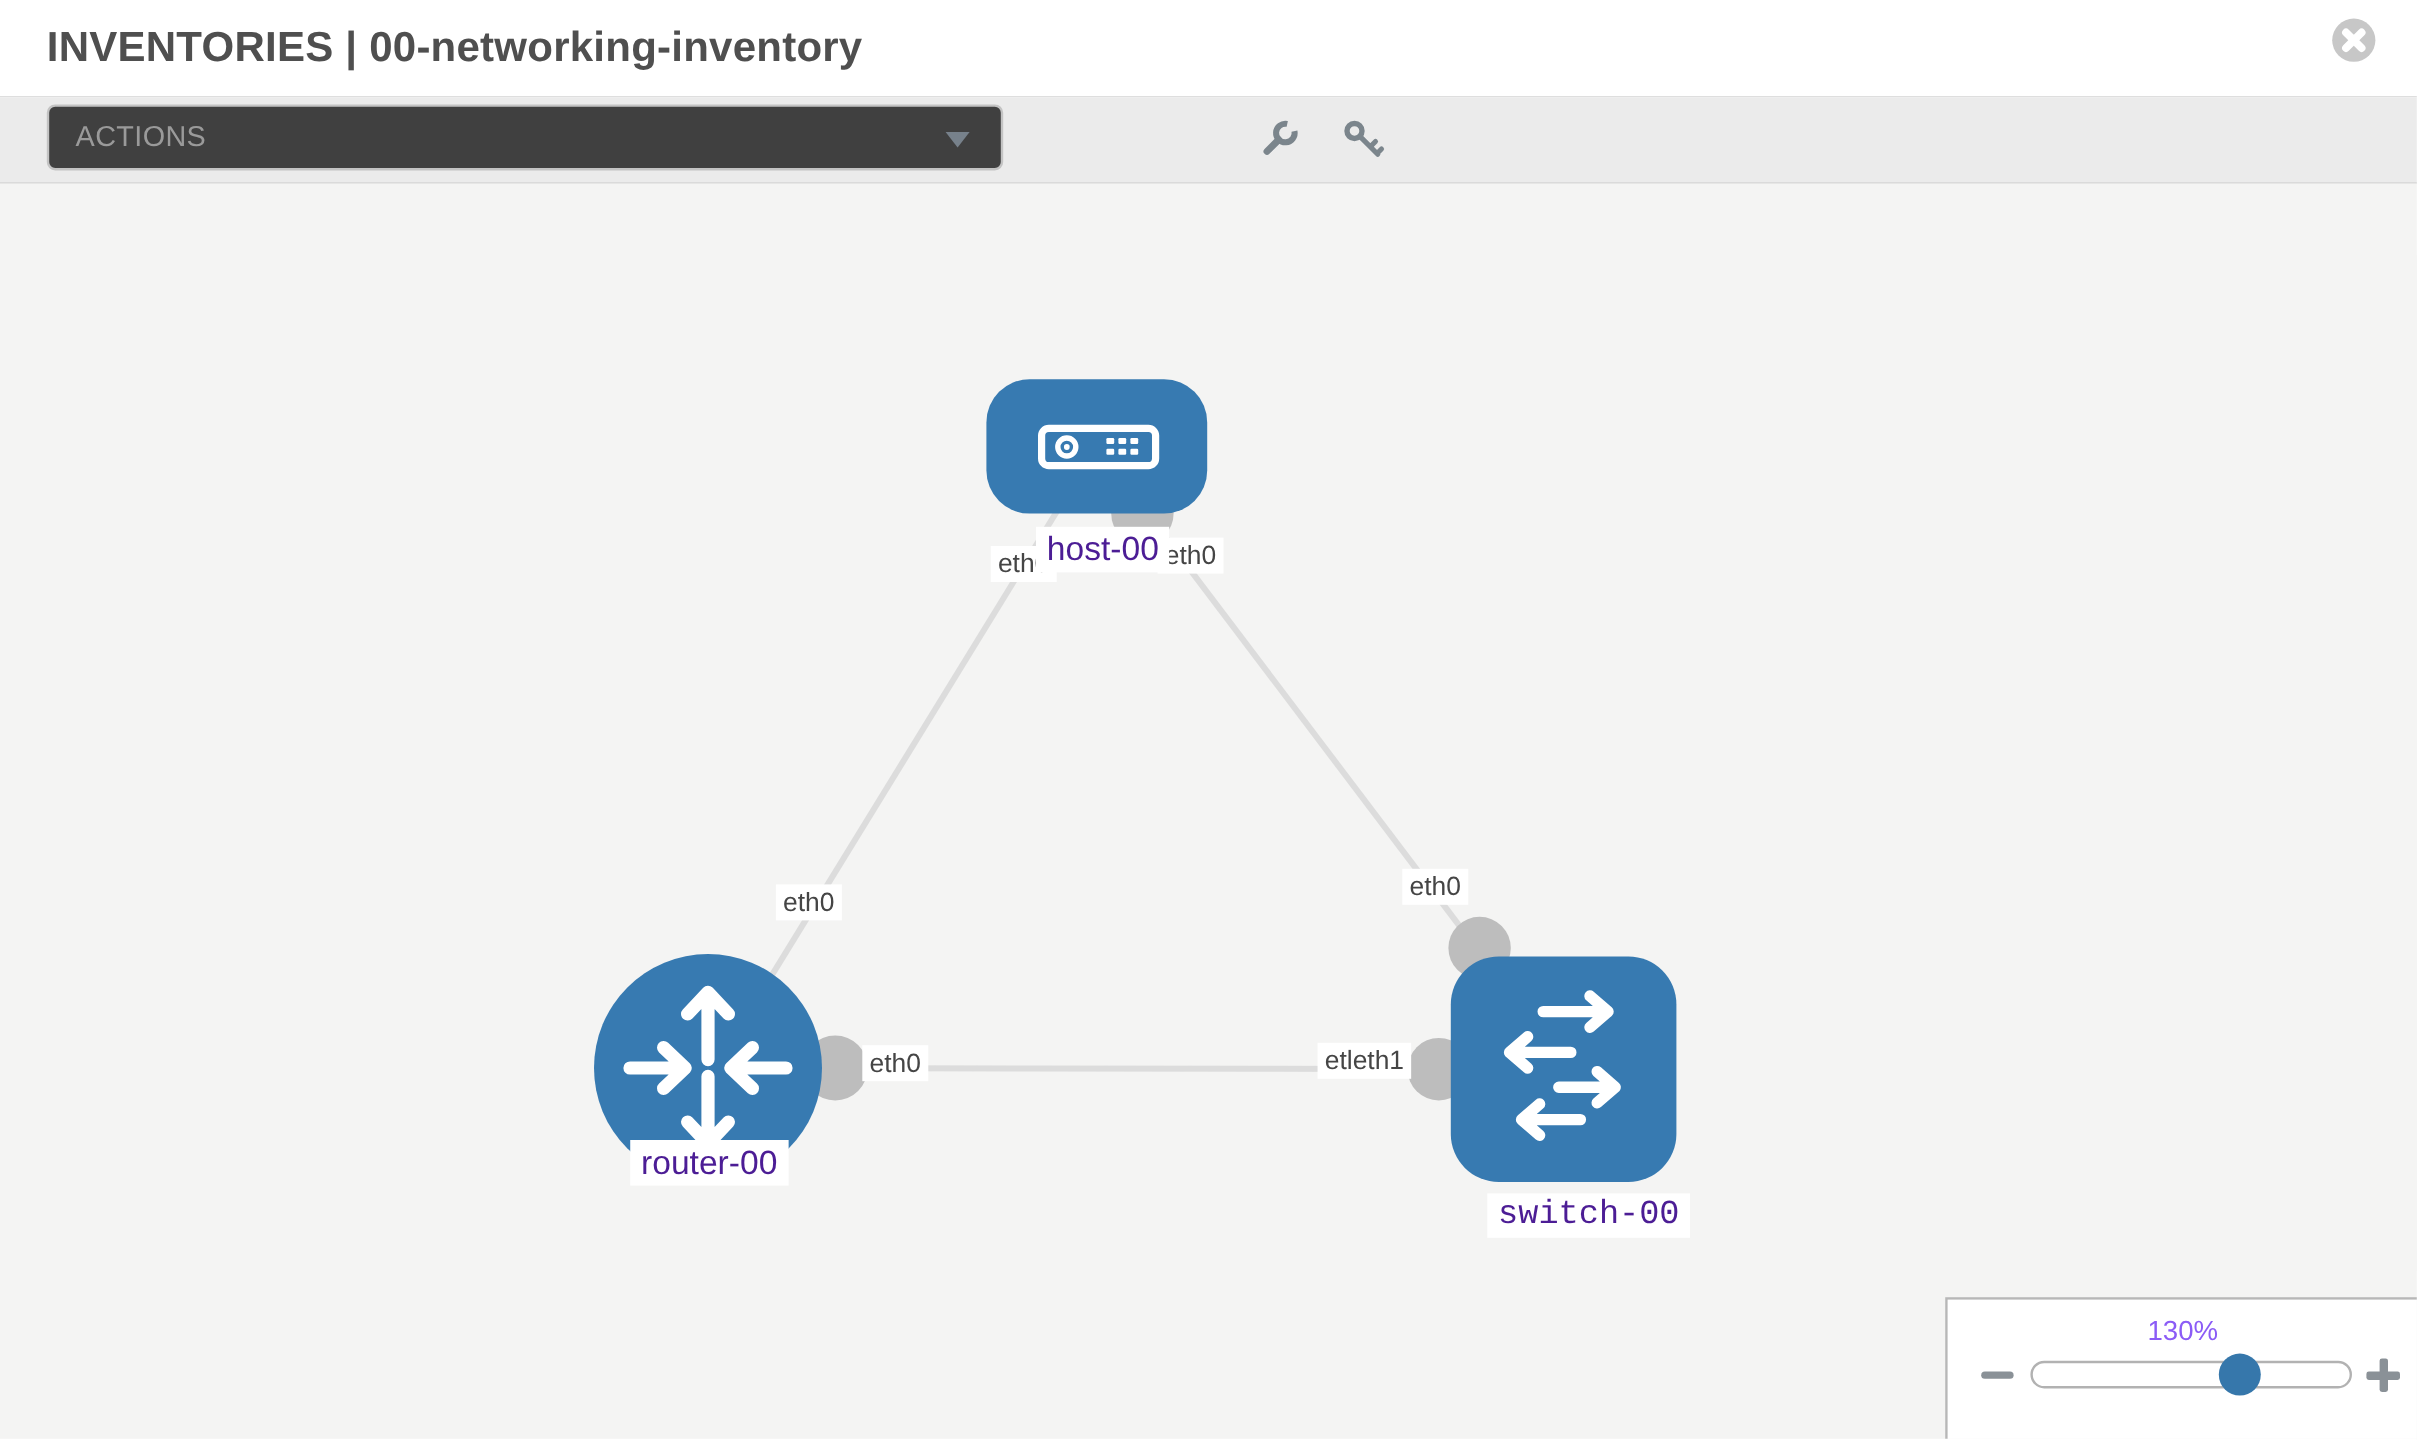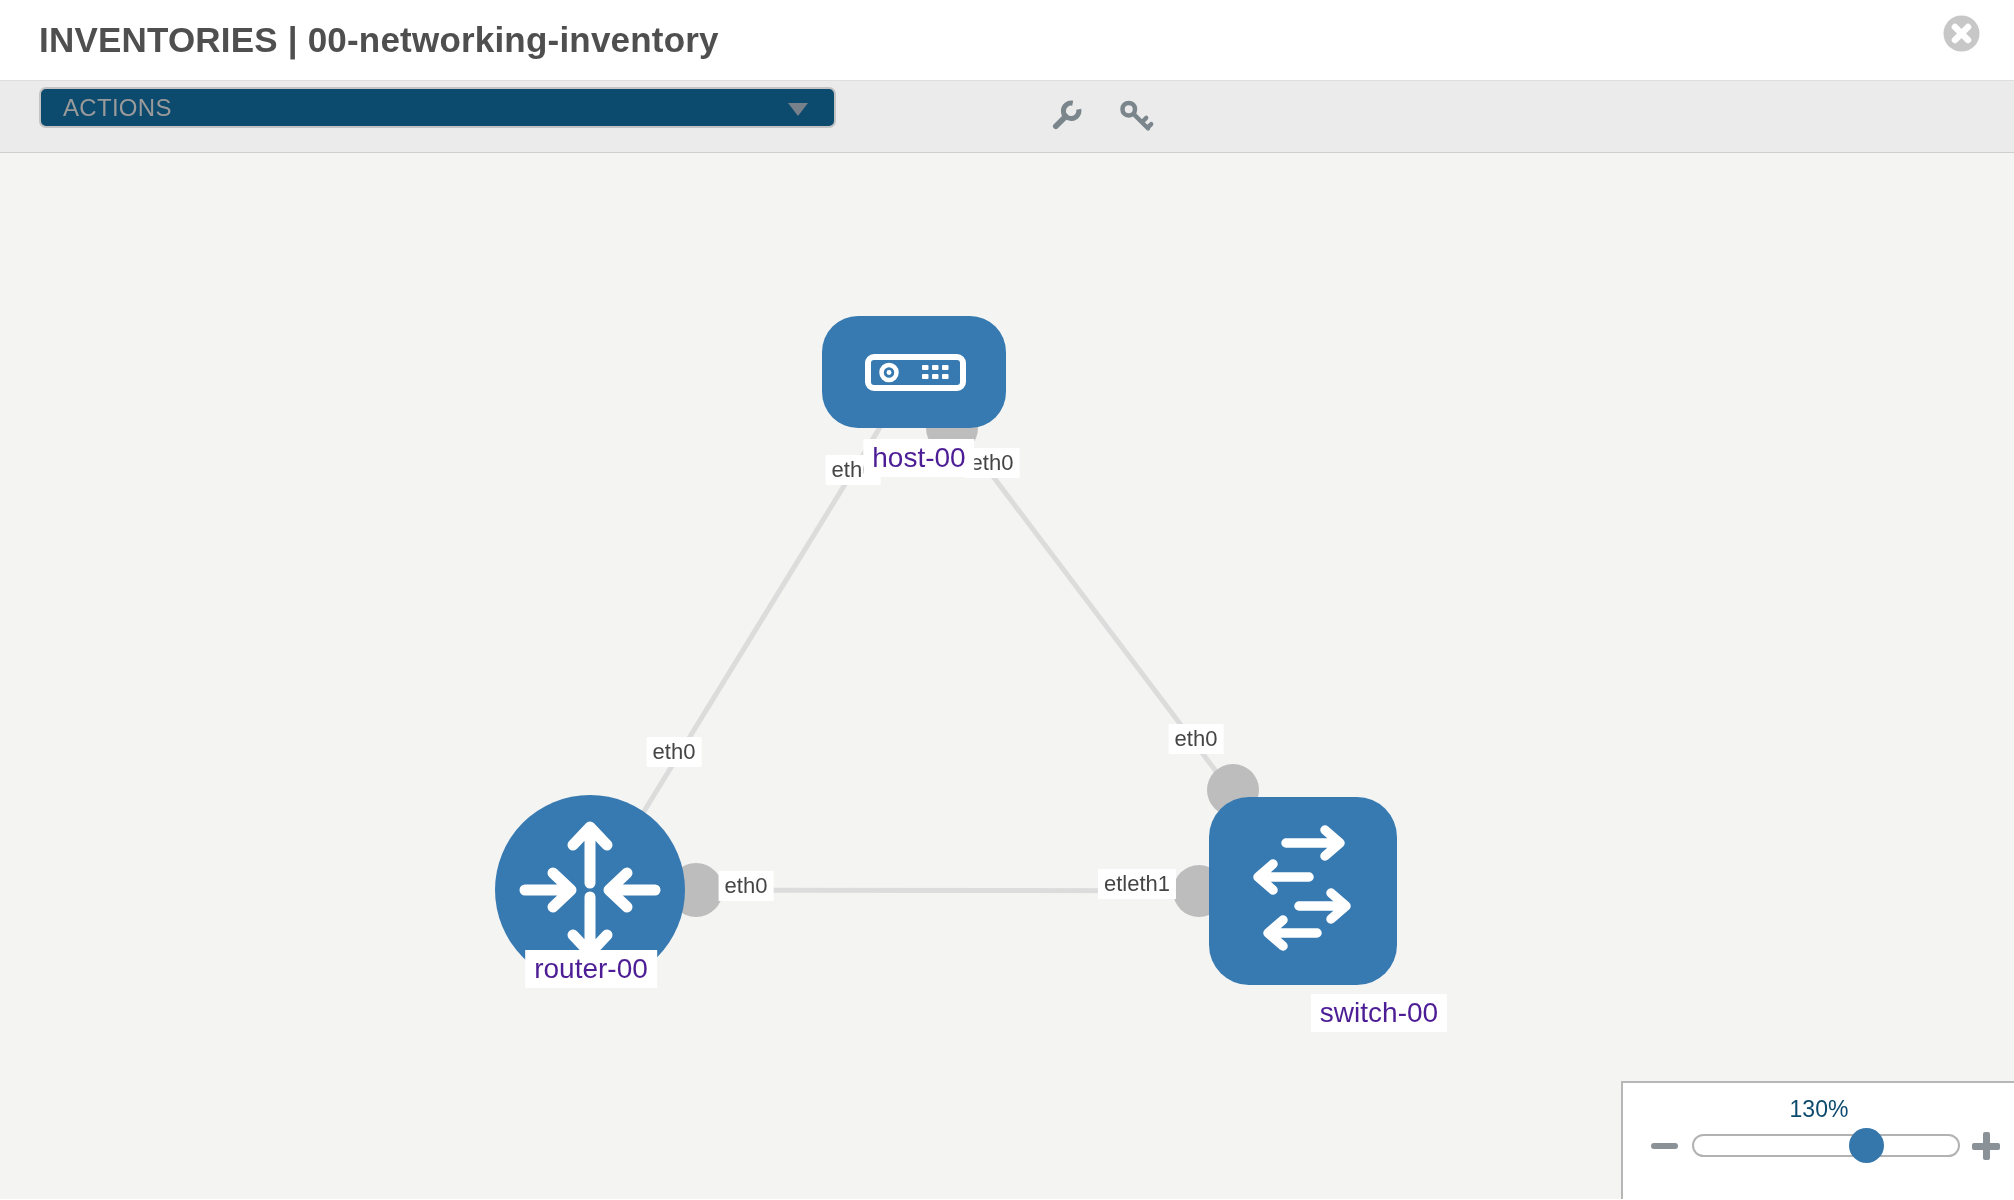--- a/index.html
+++ b/index.html
@@ -9,21 +9,21 @@
 
   
   .hdr { position:relative; height:81px; background:#fff; border-bottom:1px solid #dedede; }
   .hdr h1 { position:absolute; left:39px; top:50%; transform:translateY(-50%);
             font-size:35px; font-weight:bold; color:#4f4f4f; letter-spacing:.2px; }
   .close-btn { position:absolute; right:34px; top:15px; width:37px; height:37px;
                border:none; background:transparent; cursor:pointer; padding:0; }
 
   
   .tbar { position:relative; height:72px; background:#ebebeb; border-bottom:1px solid #cfcfcf; }
-  .select-box { position:absolute; top:6px; height:41px; background:#0c4a6e;
+  .select-box { position:absolute; top:6px; height:55px; background:#404040;
                 border:2px solid #c3c3c3; border-radius:7px; display:flex;
                 align-items:center; cursor:pointer;text-align:right; }
   .select-box .ph { margin-left:22px; font-size:24px; color:#9a9a9a; letter-spacing:.3px; }
   .caret { position:absolute; right:26px; top:50%; margin-top:-5px; width:0; height:0;
            border-left:10px solid transparent; border-right:10px solid transparent;
            border-top:13px solid #77818b; }
   .actions-box { left:39px; width:797px; }
   .search-box  { left:1183px; width:793px; }
   .tool-ic { position:absolute; top:15px; width:40px; height:40px; background:transparent;
              border:none; cursor:pointer; padding:0; }
@@ -41,21 +41,21 @@
 
   .chip { position:absolute; transform:translate(-50%,-50%); background:#fff;
           color:#454545; white-space:nowrap; z-index:4; }
   .node-label { font-size:28px; padding:3px 9px; color:#4c1d95; z-index:5; }
   .if-label   { font-size:22px; padding:2px 6px; }
 
   
   .zoom-panel { position:absolute; left:1621px; top:928px; width:396px; height:121px;
                 background:#fff; border:2px solid #b7b7b7; z-index:6; }
   .zoom-level { position:absolute; left:0; width:100%; top:13px; text-align:center;
-                font-size:23px; color:#0c4a6e; }
+                font-size:23px; color:#8b5cf6; }
   .zoom-minus { position:absolute; left:28px; top:60px; width:27px; height:6px;
                 border-radius:3px; background:#8a9197; border:none; cursor:pointer; }
   .zoom-track { position:absolute; left:69px; top:51px; width:268px; height:23px;
                 background:#fff; border:2px solid #b2b2b2; border-radius:12px; cursor:pointer; }
   .zoom-knob  { position:absolute; left:155px; top:-8px; width:35px; height:35px;
                 border-radius:50%; background:#3677ab; cursor:grab; }
   .zoom-plus  { position:absolute; left:349px; top:49px; width:28px; height:28px;
                 background:transparent; border:none; cursor:pointer; padding:0; }
   .zoom-plus .h { position:absolute; left:0; top:11px; width:28px; height:7px;
                   border-radius:2px; background:#8a9197; }
@@ -151,21 +151,21 @@
           <path d="M77 46 H126 M116 33 L131 46 L116 59"></path>
           <path d="M100 80 H54 M64 67 L49 80 L64 93"></path>
           <path d="M90 109 H132 M122 96 L137 109 L122 122"></path>
           <path d="M108 136 H64 M74 123 L59 136 L74 149"></path>
         </g>
       </svg>
     </div>
 
     <div class="chip node-label" style="left:919px; top:305px;">host-00</div>
     <div class="chip node-label" style="left:591px; top:816px;">router-00</div>
-    <div class="chip node-label" style="left:1379px; top:860px;">switch-00</div>
+    <div class="chip node-label" style="left:1324px; top:860px;font-family:Liberation Mono, monospace;">switch-00</div>
 
     <div class="chip if-label" style="left:853px;  top:317px;">eth0</div>
     <div class="chip if-label" style="left:992px;  top:310px;">eth0</div>
     <div class="chip if-label" style="left:674px;  top:599px;">eth0</div>
     <div class="chip if-label" style="left:1196px; top:586px;">eth0</div>
     <div class="chip if-label" style="left:746px;  top:733px;">eth0</div>
     <div class="chip if-label" style="left:1137px; top:731px;">etleth1</div>
 
     <div class="zoom-panel">
       <div class="zoom-level">130%</div>

